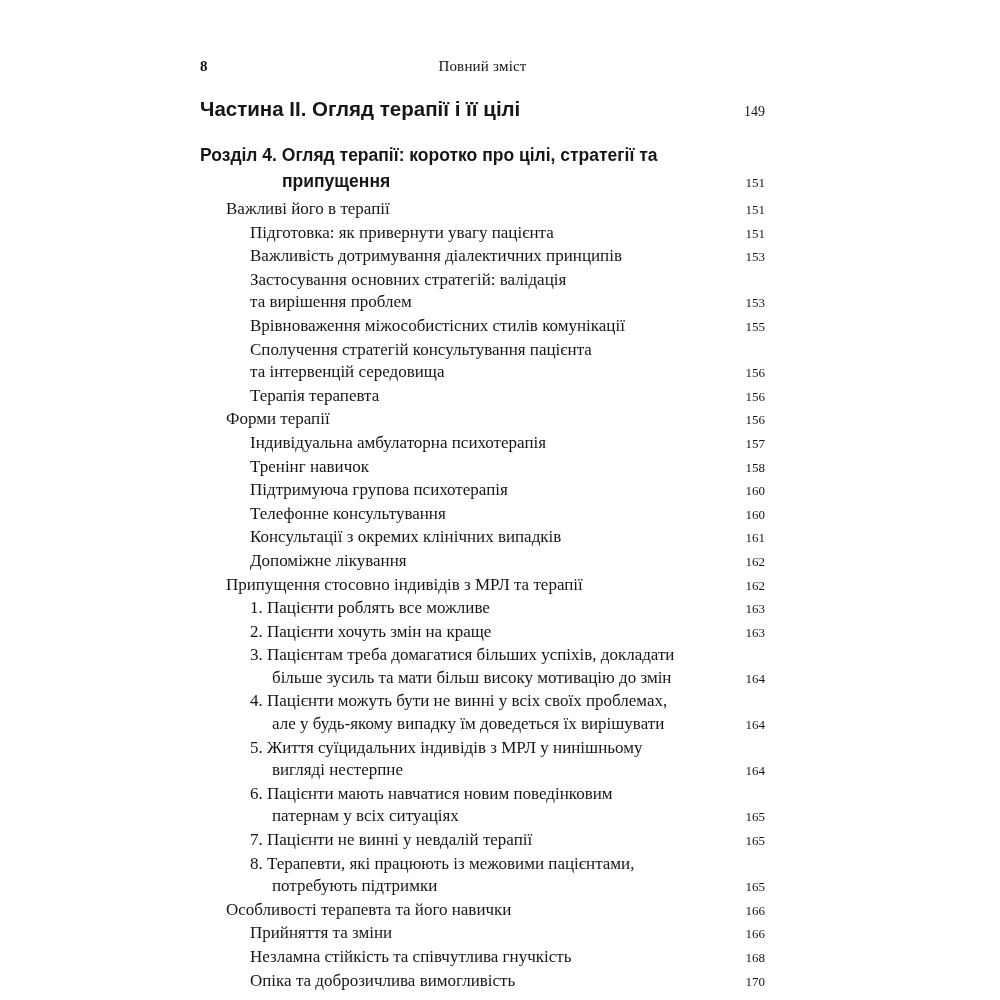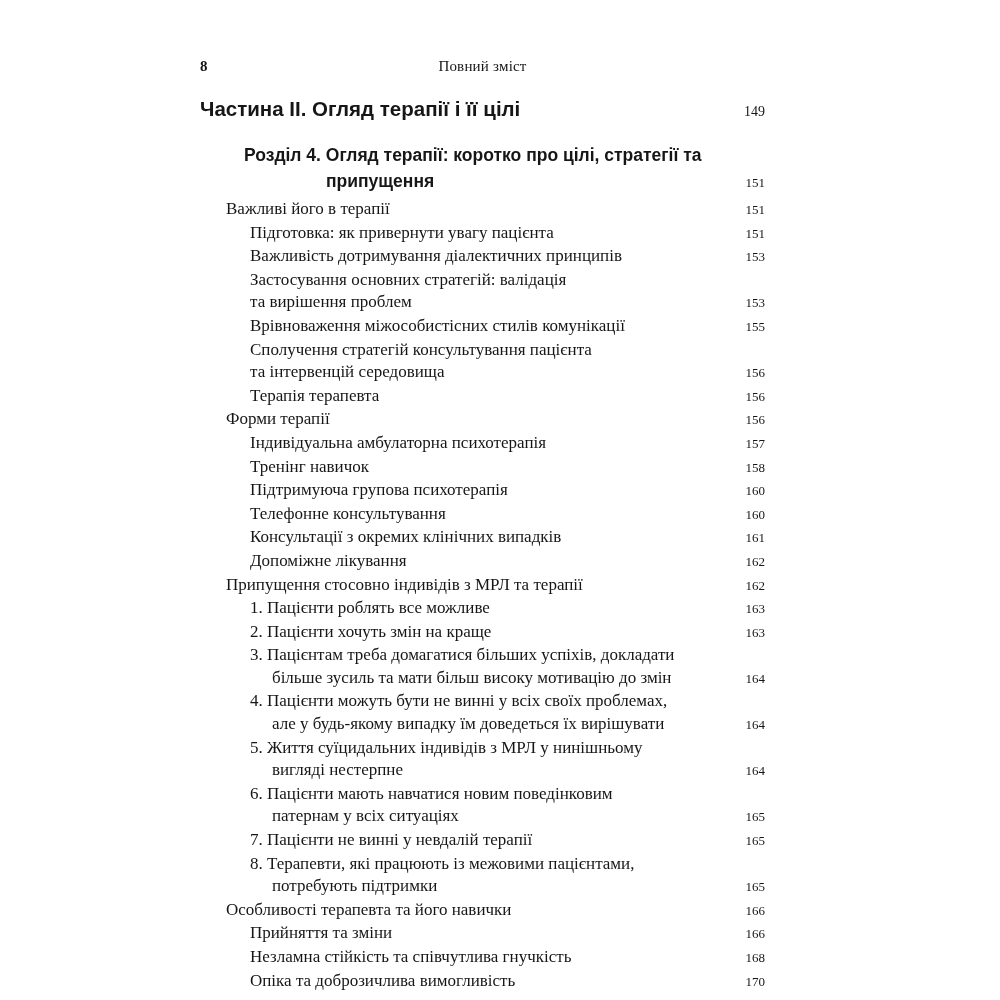--- a/index.html
+++ b/index.html
@@ -70,21 +70,21 @@
   }
   .entry.part { margin-bottom: 18px; }
   .entry.part .page-num { font-size: 14px; }
 
   .entry.chapter .line {
     font-family: "Liberation Sans", sans-serif;
     font-weight: 700;
     font-size: 17.5px;
     line-height: 25.5px;
   }
-  .entry.chapter { margin-bottom: 3px; margin-left: 44px; }
+  .entry.chapter { margin-bottom: 3px; }
   .entry.chapter .line.cont { padding-left: 82px; }
 
   .entry.hang-num .line.cont { padding-left: 22px; }
 </style>
 </head>
 <body>
 
 <div class="page">
   <div class="header">
     <span class="pageno">8</span>

